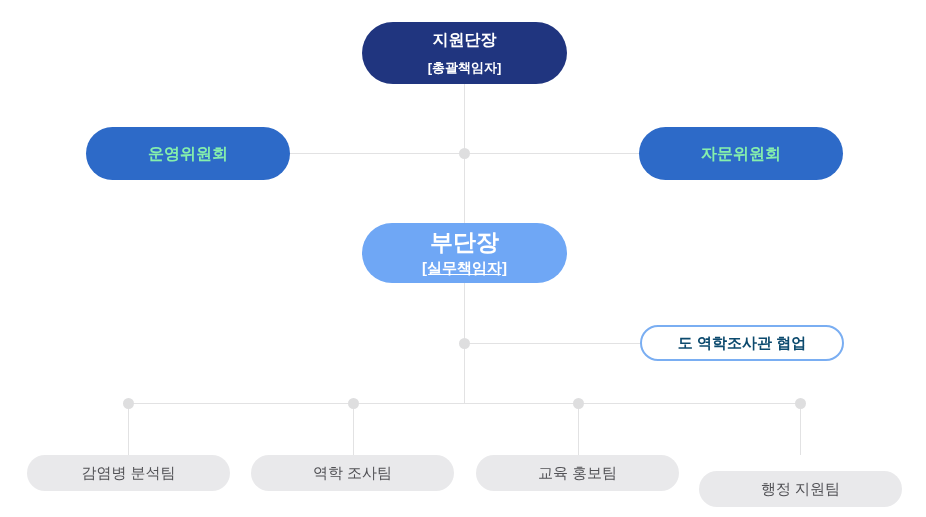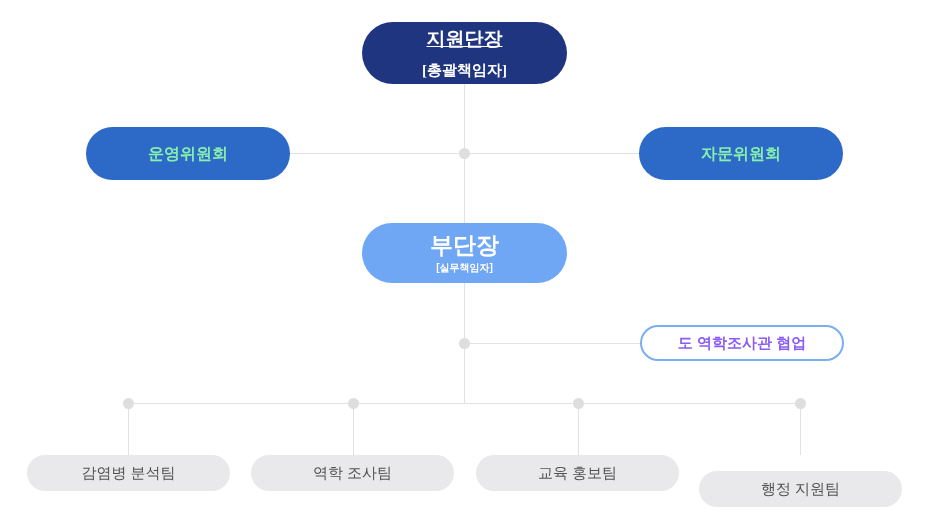--- a/index.html
+++ b/index.html
@@ -19,42 +19,42 @@
     justify-content: center;
     text-align: center;
     box-sizing: border-box;
     line-height: 1.25;
   }
   
   .director {
     left: 362px; top: 22px; width: 205px; height: 62px;
     background: #20357f; color: #ffffff; border-radius: 32px;
   }
-  .director .title { font-size: 19px; font-weight: 700; text-decoration: underline; }
-  .director .subtitle { font-size: 15px; font-weight: 600; margin-top: 10px; font-family: Liberation Serif, serif; }
+  .director .title { font-size: 16px; font-weight: 700; }
+  .director .subtitle { font-size: 13px; font-weight: 600; margin-top: 10px; }
   
   .committee {
     width: 204px; height: 53px; top: 127px;
     background: #2d6ac8; color: #86efac; border-radius: 27px;
     font-size: 16px; font-weight: 700;
   }
   .committee.left  { left: 86px; }
   .committee.right { left: 639px; text-align: right; }
   
   .deputy {
     left: 362px; top: 223px; width: 205px; height: 60px;
     background: #6fa7f5; color: #ffffff; border-radius: 31px;
   }
   .deputy .title { font-size: 23px; font-weight: 700; }
-  .deputy .subtitle { font-size: 10px; font-weight: 600; margin-top: 2px; }
+  .deputy .subtitle { font-size: 15px; font-weight: 600; margin-top: 2px; text-decoration: underline; }
   
   .cooperation {
     left: 640px; top: 325px; width: 204px; height: 36px;
     background: #ffffff; border: 2px solid #7aaef2; border-radius: 19px;
-    color: #8b5cf6; font-size: 15px; font-weight: 700;
+    color: #0c4a6e; font-size: 15px; font-weight: 700;
   }
   
   .team {
     top: 455px; width: 203px; height: 36px;
     background: #e9e9eb; color: #515155; border-radius: 19px;
     font-size: 15px; font-weight: 500;
   }
   .team.t0 { left: 27px; }
   .team.t1 { left: 251px; }
   .team.t2 { left: 476px; }

